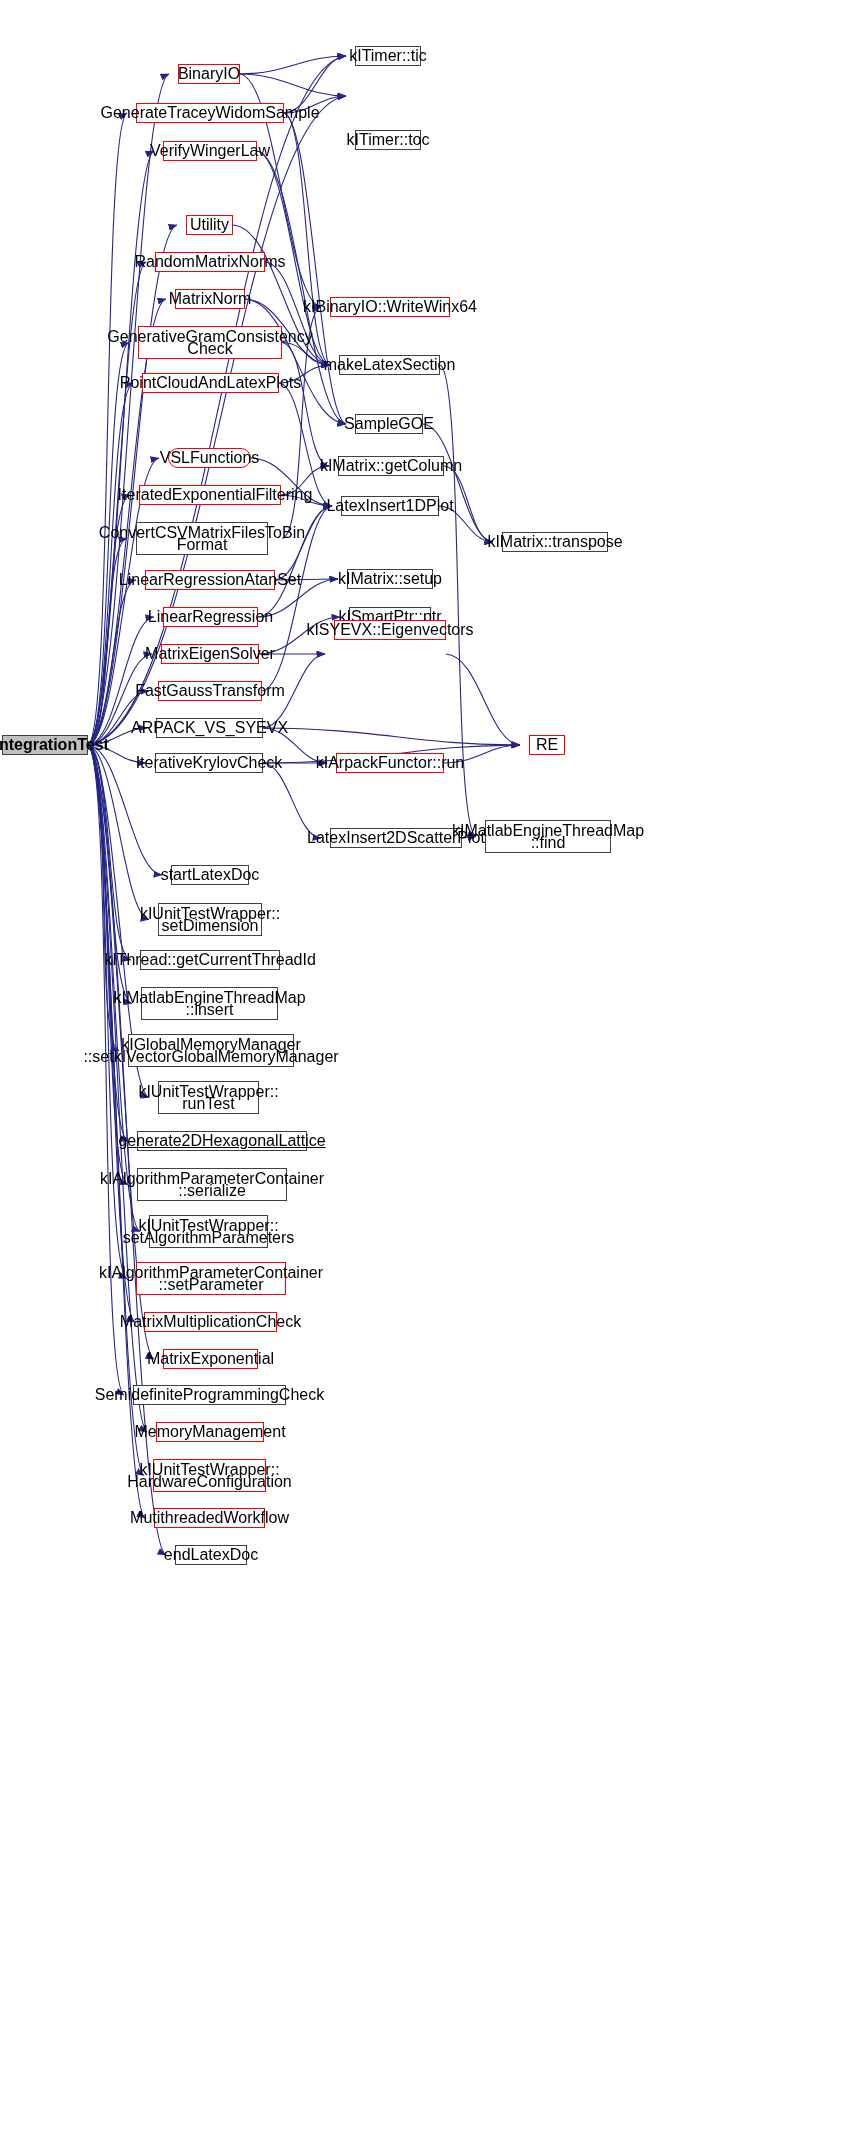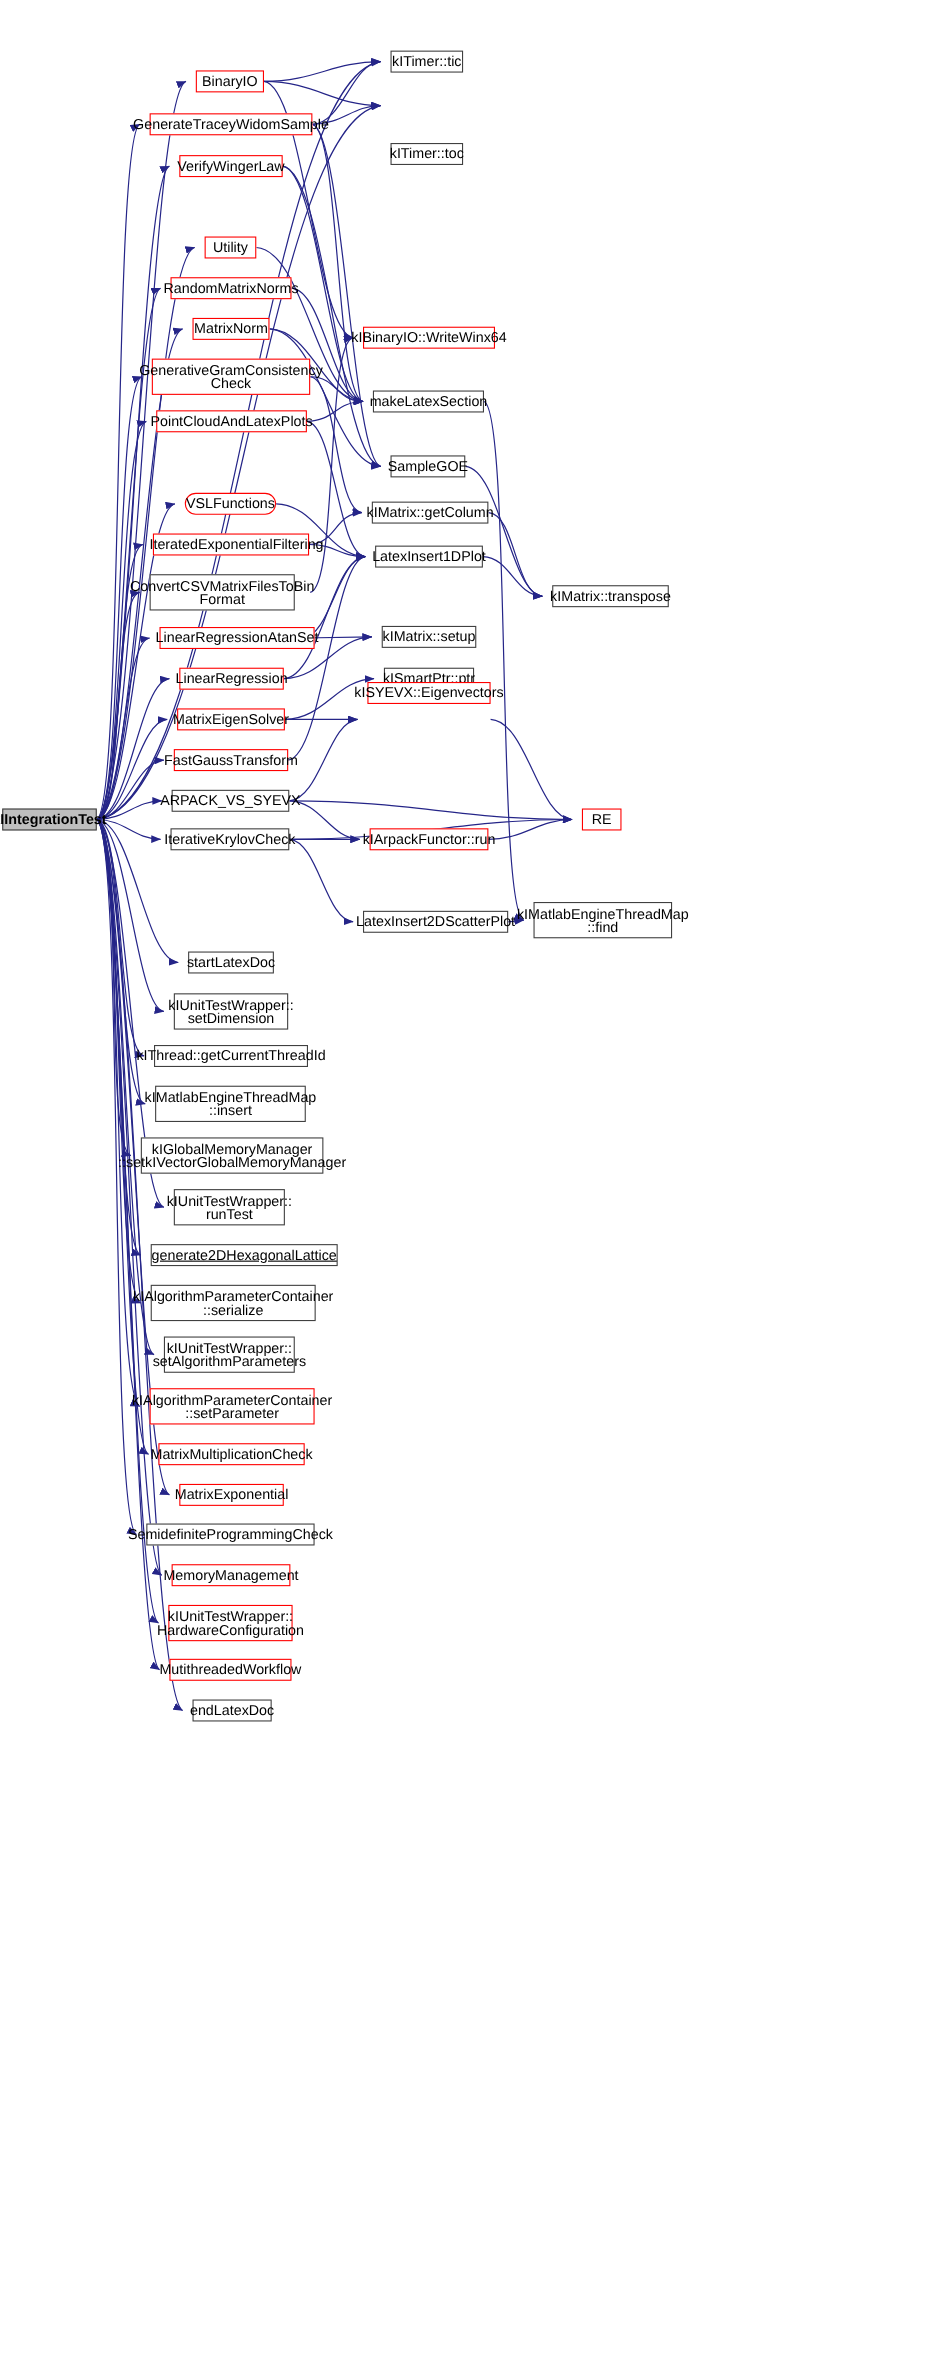--- a/index.html
+++ b/index.html
@@ -1,21 +1,21 @@
 <!DOCTYPE html>
 <html><head>
 <meta charset="utf-8">
 <style>
   html,body{margin:0;padding:0;background:#ffffff;}
   #canvas{position:relative;width:848px;height:2155px;background:#ffffff;
           font-family:"Liberation Sans","DejaVu Sans",sans-serif;overflow:hidden;}
   svg#edges{position:absolute;left:0;top:0;width:848px;height:2155px;pointer-events:none;}
   .node{position:absolute;box-sizing:border-box;display:flex;align-items:center;
         justify-content:center;text-align:center;background:#ffffff;
-        font-size:13px;line-height:12px;color:#000000;white-space:pre-line;
+        font-size:16px;line-height:12px;color:#000000;white-space:pre-line;
         padding:1px 3px;}
   .node.red{border:1px solid #ff0000;}
   .node.black{border:1px solid #404040;}
   .node.cur{border:1px solid #404040;background:#bfbfbf;font-weight:bold;}
 </style>
 </head>
 <body>
 
 <div id="canvas">
   <svg id="edges" xmlns="http://www.w3.org/2000/svg">
@@ -112,21 +112,21 @@
       <div class="node red" style="left: 186px; top: 215px; width: 47px; height: 20px;">Utility</div>
       <div class="node red" style="left: 155px; top: 252px; width: 110px; height: 20px;">RandomMatrixNorms</div>
       <div class="node red" style="left: 175px; top: 289px; width: 70px; height: 20px;">MatrixNorm</div>
       <div class="node red" style="left: 138px; top: 326px; width: 144px; height: 33px;">GenerativeGramConsistency
 Check</div>
       <div class="node red" style="left: 142px; top: 373px; width: 137px; height: 20px;">PointCloudAndLatexPlots</div>
       <div class="node red" style="left: 168px; top: 448px; width: 83px; height: 20px; border-radius: 10px;">VSLFunctions</div>
       <div class="node red" style="left: 139px; top: 485px; width: 142px; height: 20px; padding-left: 13px;">IteratedExponentialFiltering</div>
       <div class="node black" style="left: 136px; top: 522px; width: 132px; height: 33px;">ConvertCSVMatrixFilesToBin
 Format</div>
-      <div class="node red" style="left: 145px; top: 570px; width: 141px; height: 20px;">LinearRegressionAtanSet</div>
+      <div class="node red" style="left: 145px; top: 570px; width: 130px; height: 20px;">LinearRegressionAtanSet</div>
       <div class="node red" style="left: 163px; top: 607px; width: 95px; height: 20px;">LinearRegression</div>
       <div class="node red" style="left: 161px; top: 644px; width: 98px; height: 20px;">MatrixEigenSolver</div>
       <div class="node red" style="left: 158px; top: 681px; width: 104px; height: 20px;">FastGaussTransform</div>
       <div class="node black" style="left: 156px; top: 718px; width: 107px; height: 20px;">ARPACK_VS_SYEVX</div>
       <div class="node black" style="left: 155px; top: 753px; width: 108px; height: 20px;">IterativeKrylovCheck</div>
       <div class="node black" style="left: 171px; top: 865px; width: 78px; height: 20px;">startLatexDoc</div>
       <div class="node black" style="left: 158px; top: 903px; width: 104px; height: 33px;">kIUnitTestWrapper::
 setDimension</div>
       <div class="node black" style="left: 140px; top: 950px; width: 140px; height: 20px;">kIThread::getCurrentThreadId</div>
       <div class="node black" style="left: 141px; top: 987px; width: 137px; height: 33px;">kIMatlabEngineThreadMap

